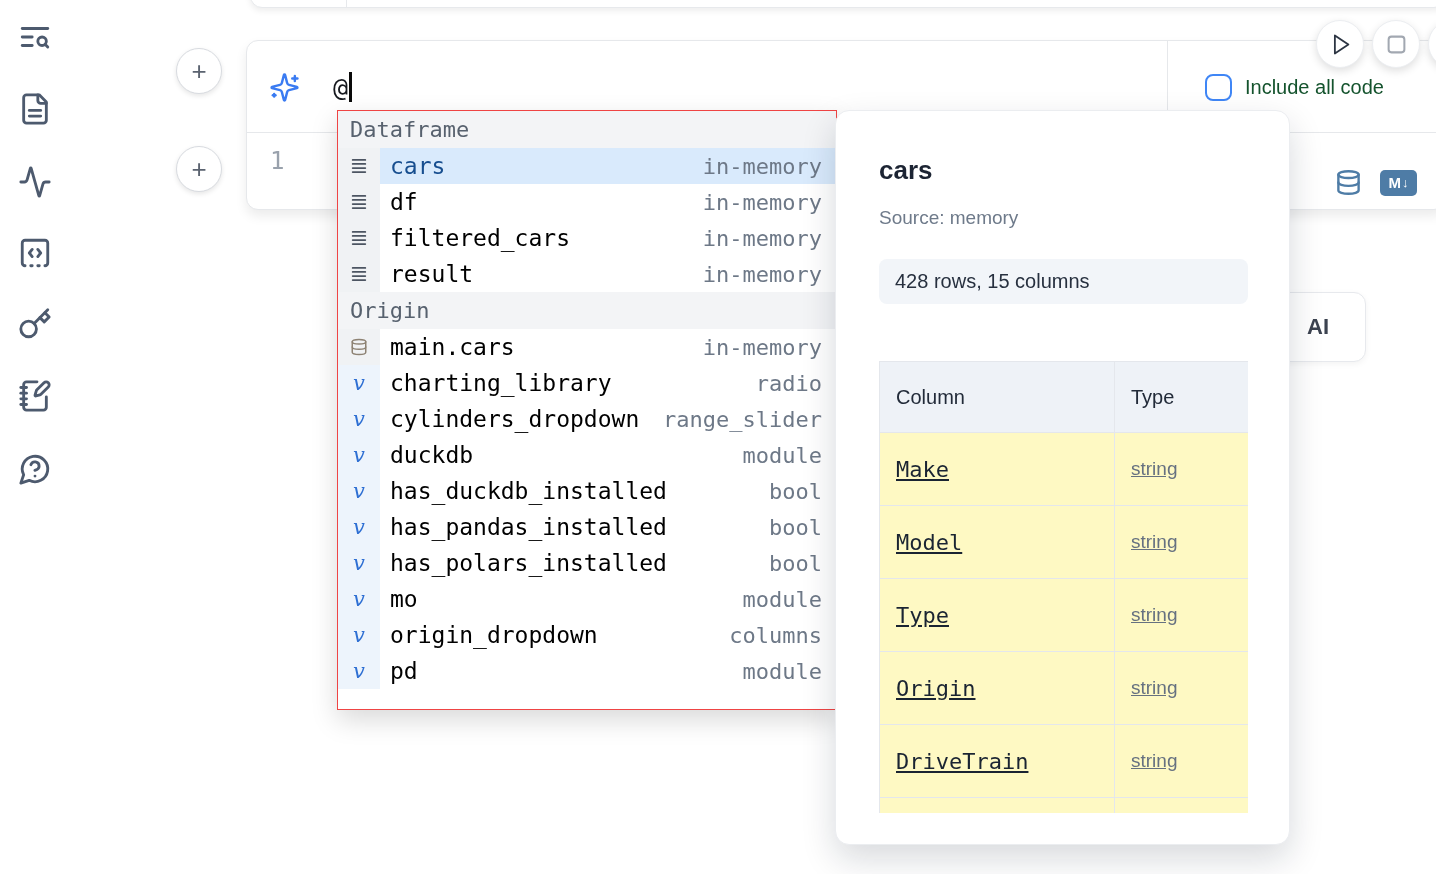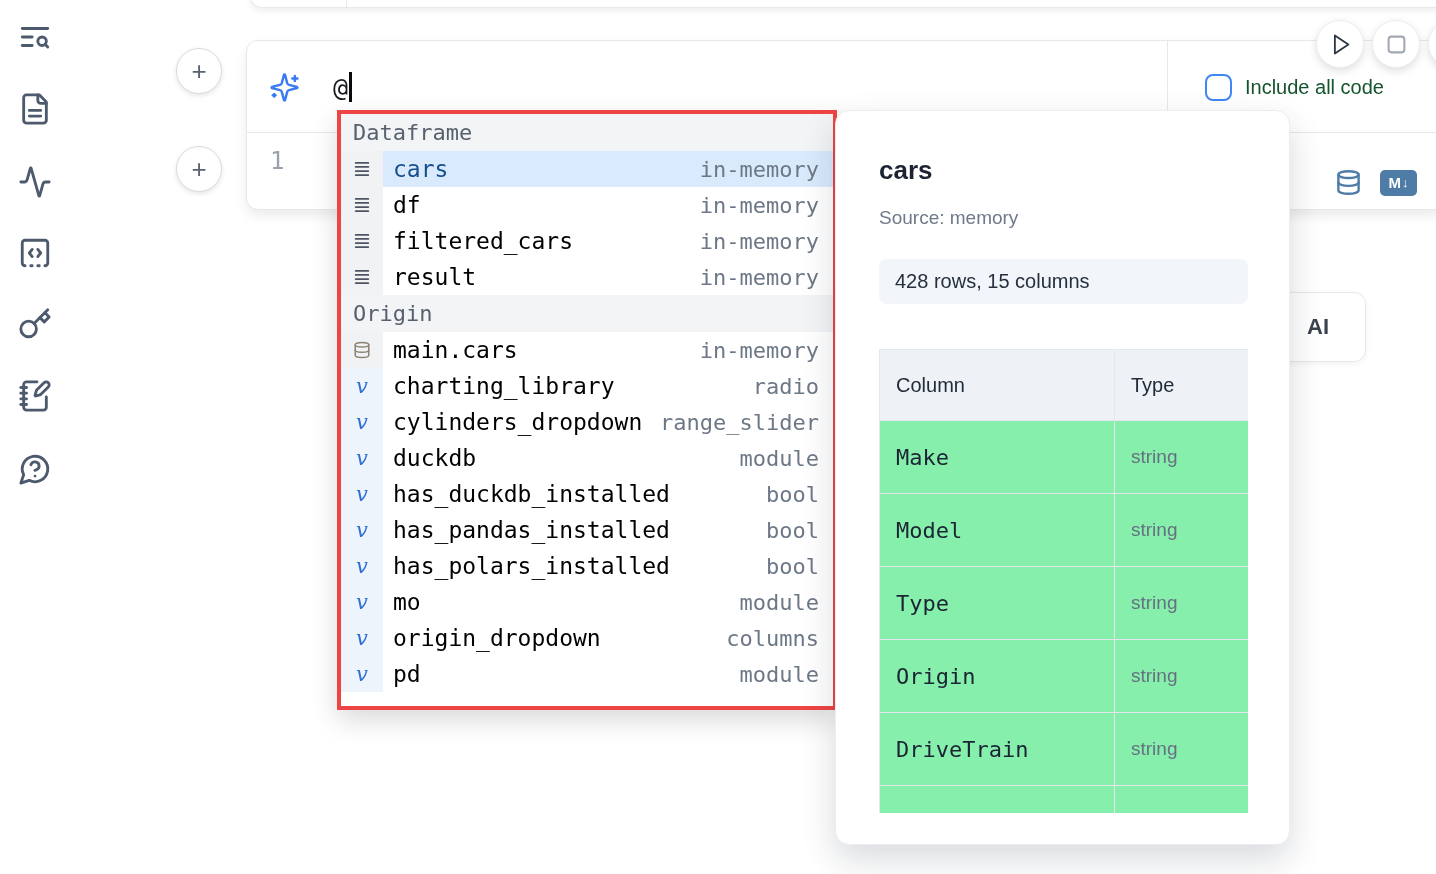--- a/index.html
+++ b/index.html
@@ -63,21 +63,21 @@
   .run-btn[data-name="stop-button"] .si { stroke-width:1.8; }
 
   
   .ai-btn { position:absolute; left:1146px; top:292px; width:220px; height:70px; background:#fff;
             border:1px solid #e7e9ed; border-radius:12px; box-shadow:0 2px 6px rgba(0,0,0,.05);
             z-index:2; display:flex; align-items:center; justify-content:flex-end;
             padding-right:36px; font-size:22px; font-weight:bold; color:#3c4350; cursor:pointer; }
 
   
   .autocomplete { position:absolute; left:337px; top:110px; width:500px; height:600px;
-                  background:#fff; border:4px solid #ef4444; box-shadow:0 10px 25px rgba(0,0,0,.15);
+                  background:#fff; border:1px solid #ef4444; box-shadow:0 10px 25px rgba(0,0,0,.15);
                   z-index:5; overflow:hidden; font-family:"DejaVu Sans Mono", monospace; }
   .ac-section { height:37px; background:#f3f4f6; color:#57616e; font-size:22px; line-height:37px;
                 padding-left:12px; }
   .ac-item { display:flex; height:36px; align-items:stretch; cursor:pointer; }
   .ac-gutter { width:42px; background:#f0f2f4; display:flex; align-items:center; justify-content:center;
                flex:none; color:#4c5562; }
   .ac-item.var .ac-gutter { background:#edf4fc; }
   .ac-gutter[data-name="database-icon"] { color:#8d8273; }
   .ac-gutter .si { width:18px; height:18px; stroke-width:2; }
   .ac-main { flex:1; display:flex; align-items:center; padding:0 14px 0 10px; }
@@ -89,25 +89,25 @@
 
   
   .preview { position:absolute; left:835px; top:110px; width:455px; height:735px; background:#fff;
              border:1px solid #ebedf0; border-radius:14px; box-shadow:0 14px 34px rgba(15,23,42,.16);
              z-index:6; }
   .pv-title { position:absolute; left:43px; top:44px; font-size:26px; font-weight:bold; color:#1c2433; }
   .pv-source { position:absolute; left:43px; top:96px; font-size:19px; color:#6e7a8a; }
   .pv-badge { position:absolute; left:43px; top:148px; width:369px; height:45px; background:#f2f5f9;
               border-radius:8px; line-height:45px; padding-left:16px; font-size:20px; color:#27303f; }
   .pv-tablewrap { position:absolute; left:43px; top:238px; width:369px; height:464px; overflow:hidden; }
-  .pv-tablewrap table { border-collapse:collapse; width:380px; table-layout:fixed; }
+  .pv-tablewrap table { border-collapse:collapse; width:380px; table-layout:fixed;margin-top:12px; }
   .pv-tablewrap th, .pv-tablewrap td { border:1px solid #e4e7ec; text-align:left; padding:0 0 0 16px; }
   .pv-tablewrap th { height:71px; background:#eef2f7; font-size:20px; font-weight:400; color:#222b39; }
   .pv-tablewrap th:first-child, .pv-tablewrap td:first-child { width:235px; }
-  .pv-tablewrap td { height:73px; background:#86efac; }
+  .pv-tablewrap td { height:73px; background:#fef9c3;text-decoration:underline; }
   td.colname { font-family:"DejaVu Sans Mono", monospace; font-size:22px; color:#1a2432; }
   td.coltype { font-size:19px; color:#667180; }
 </style>
 </head>
 <body>
 
 <div class="sidebar" data-name="sidebar">
     <div class="side-icon" data-name="text-search-icon" style="top: 20px;">
       <svg class="si" viewBox="0 0 24 24">
         <path d="M21 6H3"></path>

